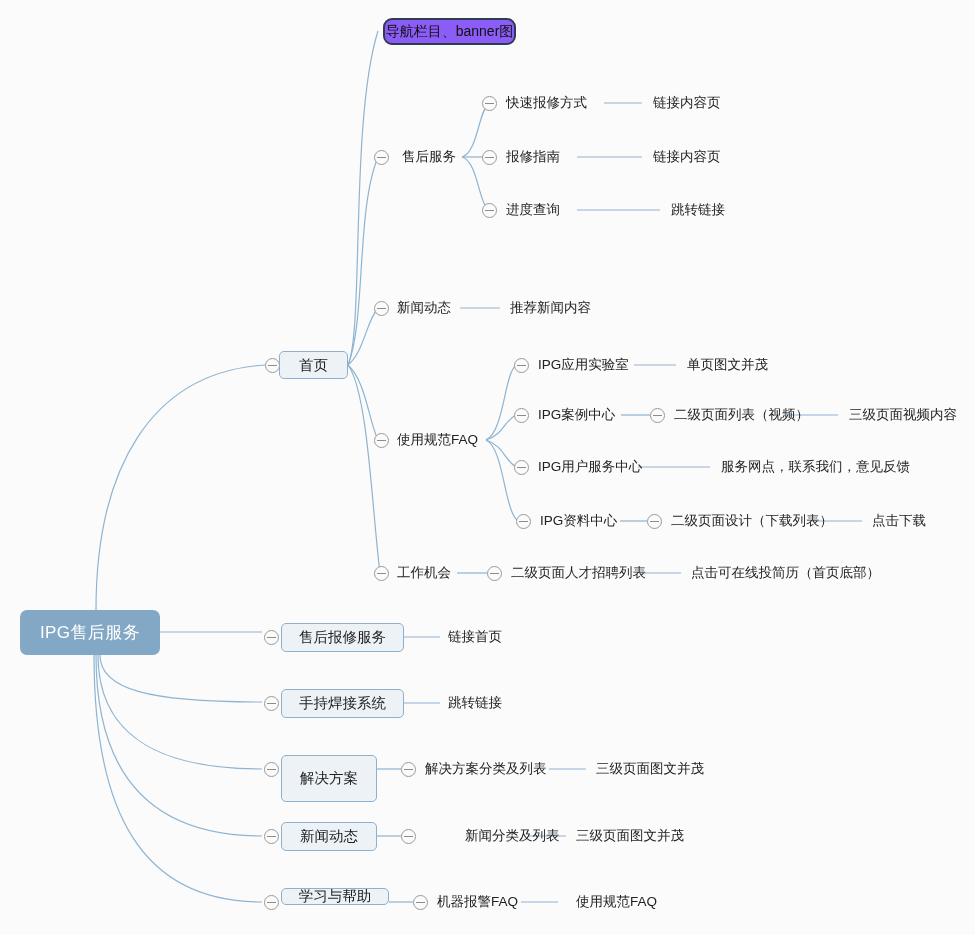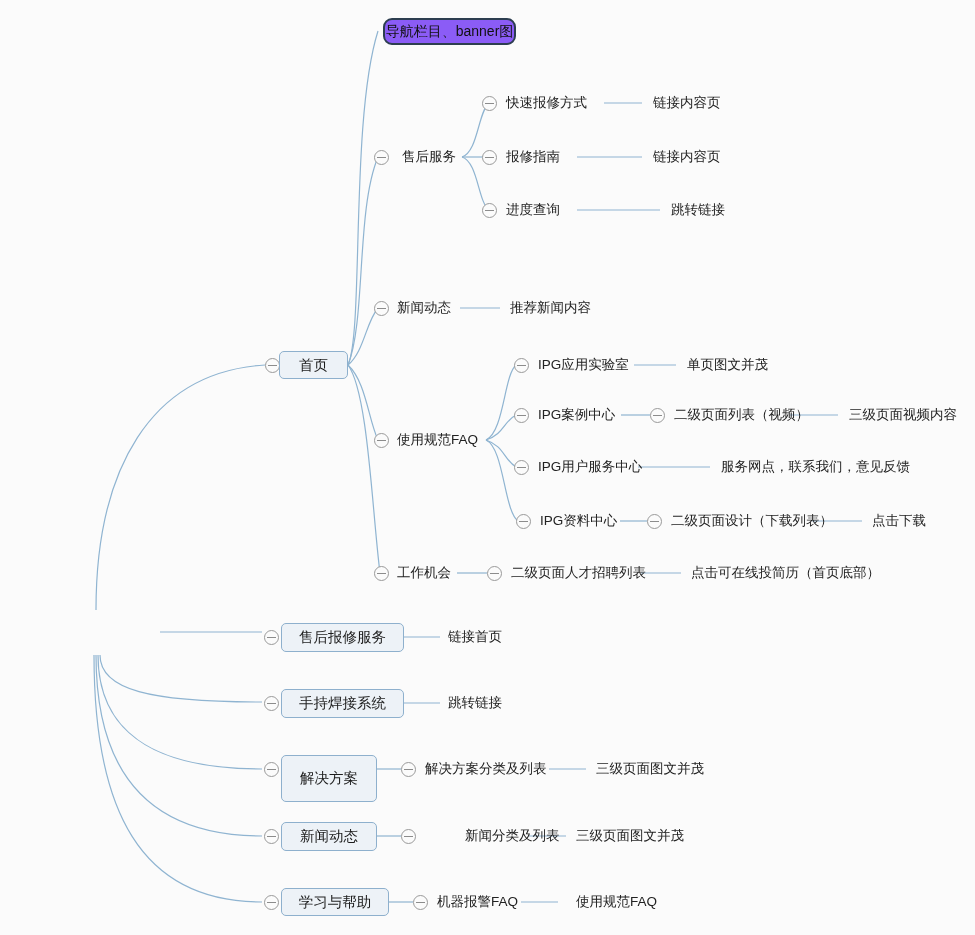--- a/index.html
+++ b/index.html
@@ -120,20 +120,21 @@
       <path d="M404,703 L440,703"></path>
       <path d="M377,769 L401,769"></path>
       <path d="M549,769 L586,769"></path>
       <path d="M377,836 L401,836"></path>
       <path d="M529,836 L566,836"></path>
       <path d="M389,902 L413,902"></path>
       <path d="M521,902 L558,902"></path>
     </g>
   </svg>
 
+  <div class="root" style="left:20px; top:610px; width:140px; height:45px;">IPG售后服务</div>
 
   <div class="toggle" style="left:265px; top:358px;"></div>
   <div class="boxnode" style="left:279px; top:351px; width:69px; height:28px;">首页</div>
 
   <div class="boxnode dark" style="left:383px; top:18px; width:133px; height:27px;">导航栏目、banner图</div>
 
   <div class="toggle" style="left:374px; top:150px;"></div>
   <div class="tnode" style="left:402px; top:148px;">售后服务</div>
 
   <div class="toggle" style="left:482px; top:96px;"></div>
@@ -195,18 +196,18 @@
   <div class="tnode" style="left:425px; top:760px;">解决方案分类及列表</div>
   <div class="tnode" style="left:596px; top:760px;">三级页面图文并茂</div>
 
   <div class="toggle" style="left:264px; top:829px;"></div>
   <div class="boxnode" style="left:281px; top:822px; width:96px; height:29px;">新闻动态</div>
   <div class="toggle" style="left:401px; top:829px;"></div>
   <div class="tnode" style="left:425px; top:827px;margin-left:40px;">新闻分类及列表</div>
   <div class="tnode" style="left:576px; top:827px;">三级页面图文并茂</div>
 
   <div class="toggle" style="left:264px; top:895px;"></div>
-  <div class="boxnode" style="left:281px; top:888px; width:108px; height:28px;">学习与帮助</div>
+  <div class="boxnode" style="left:281px; top:888px; width:108px; height:17px;">学习与帮助</div>
   <div class="toggle" style="left:413px; top:895px;"></div>
   <div class="tnode" style="left:437px; top:893px;">机器报警FAQ</div>
   <div class="tnode" style="left:576px; top:893px;">使用规范FAQ</div>
 
 </div>
 
 </body></html>

